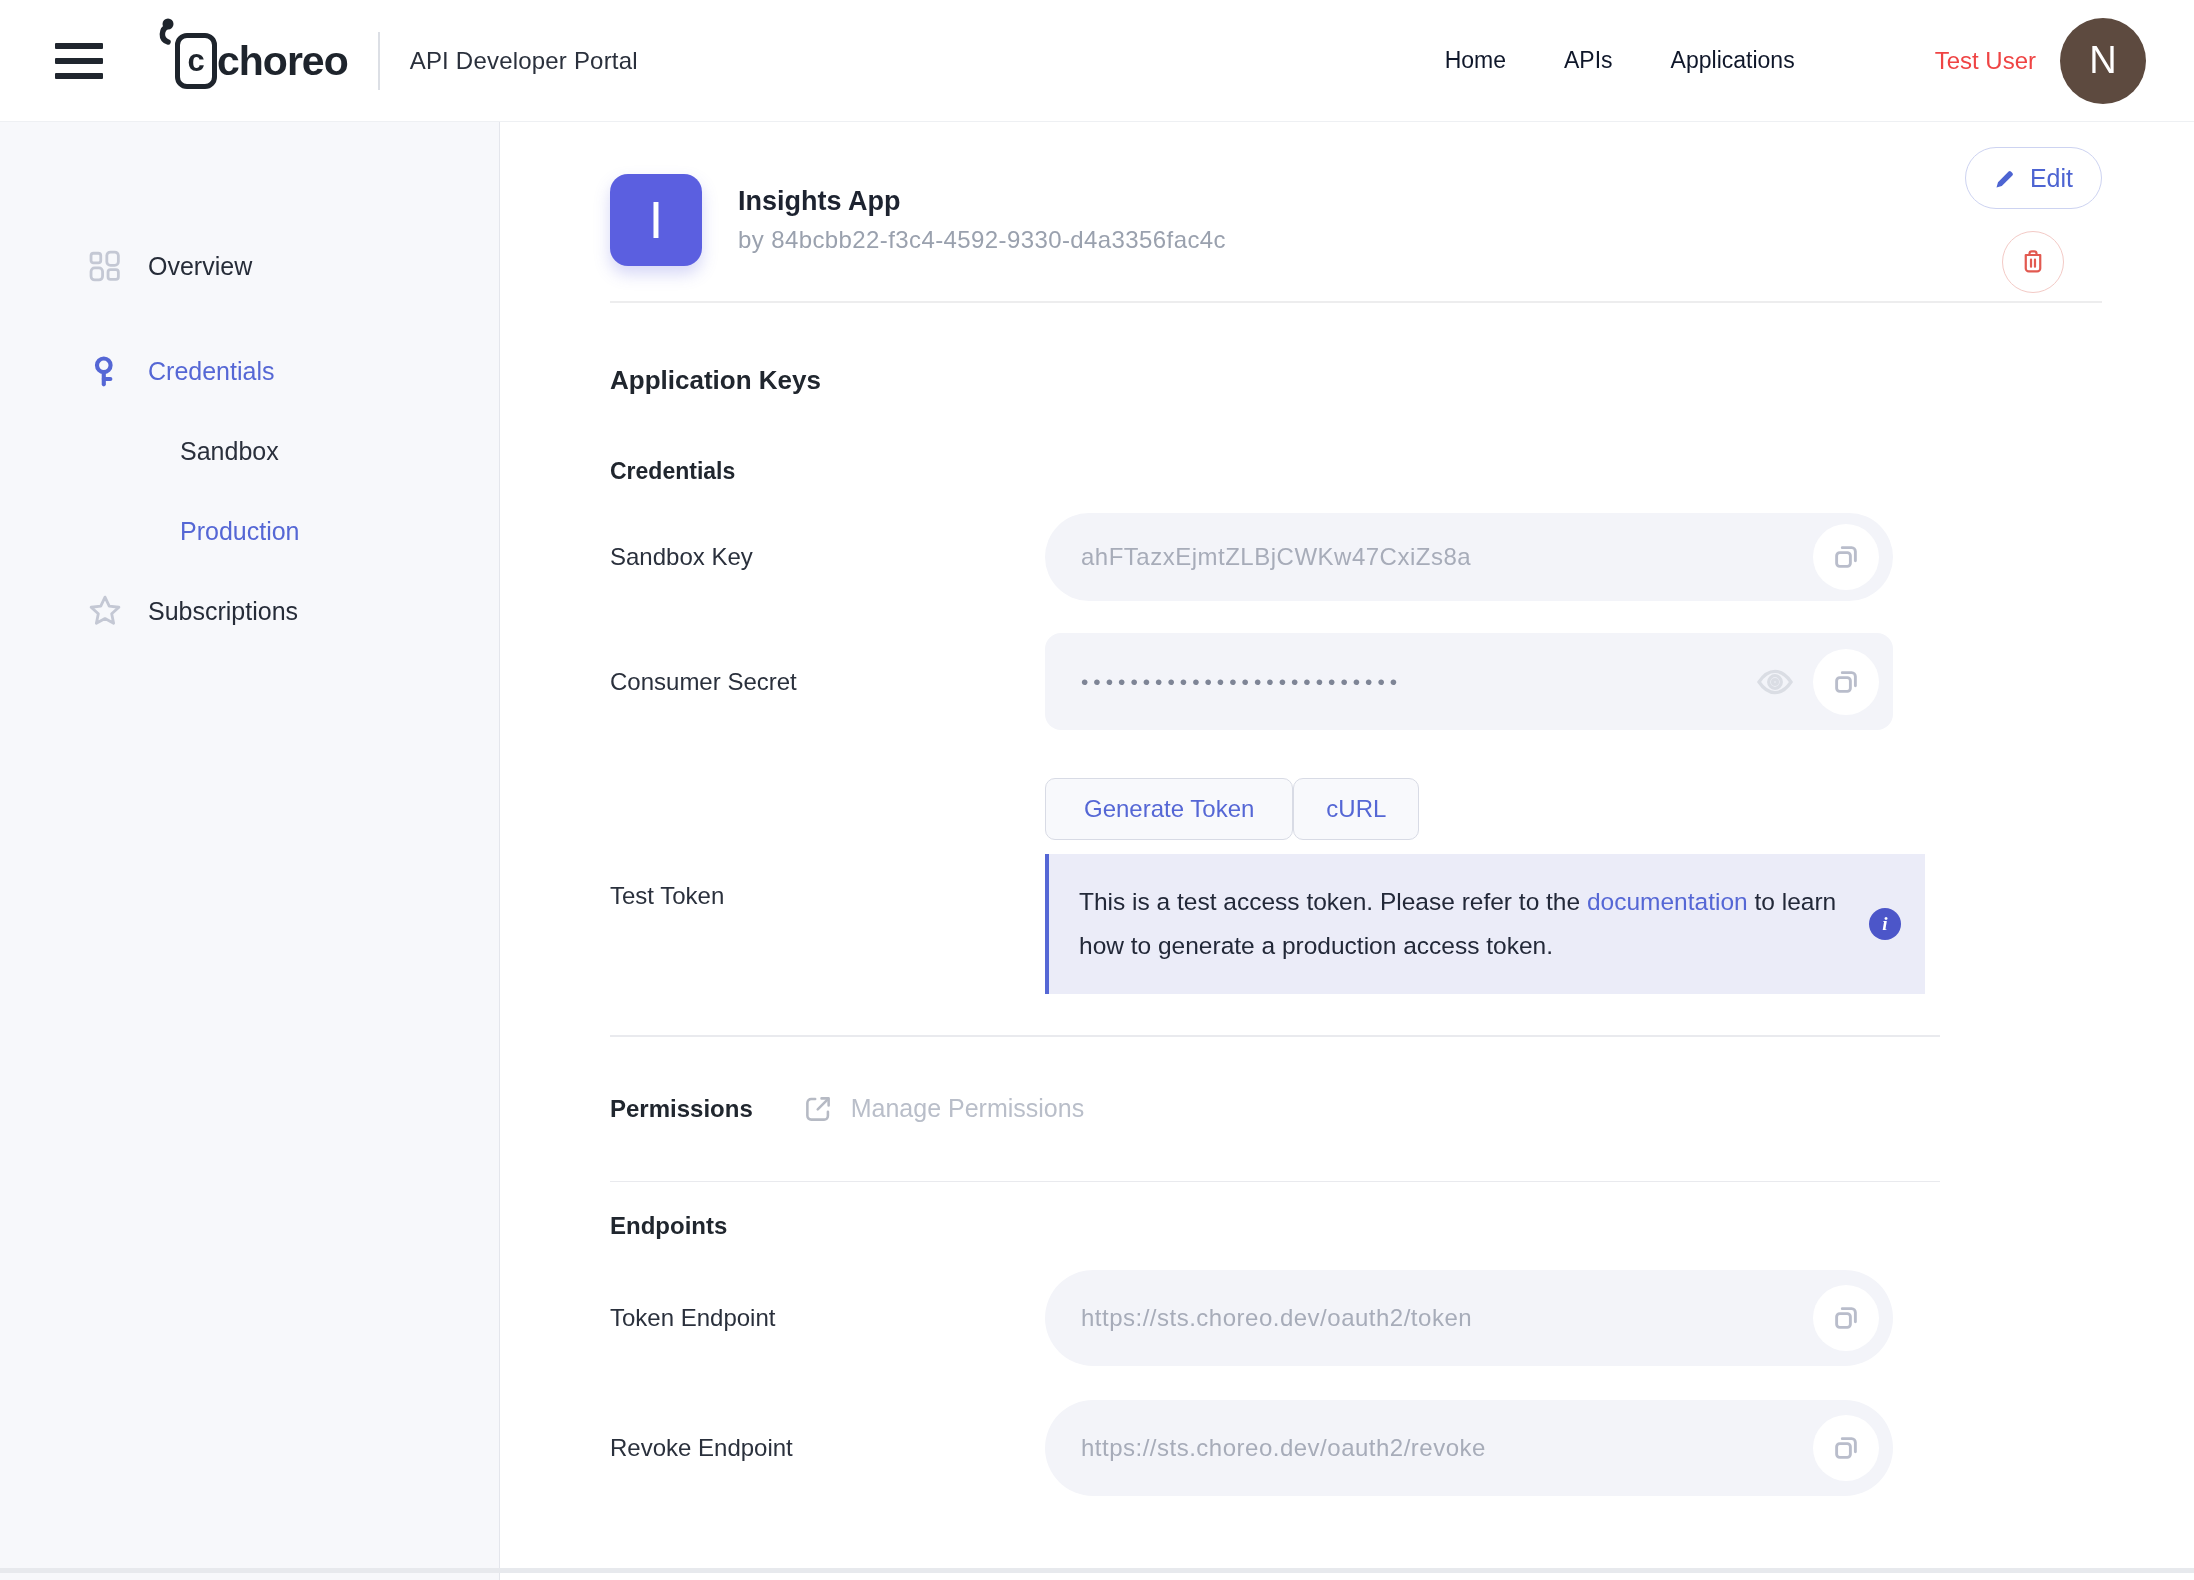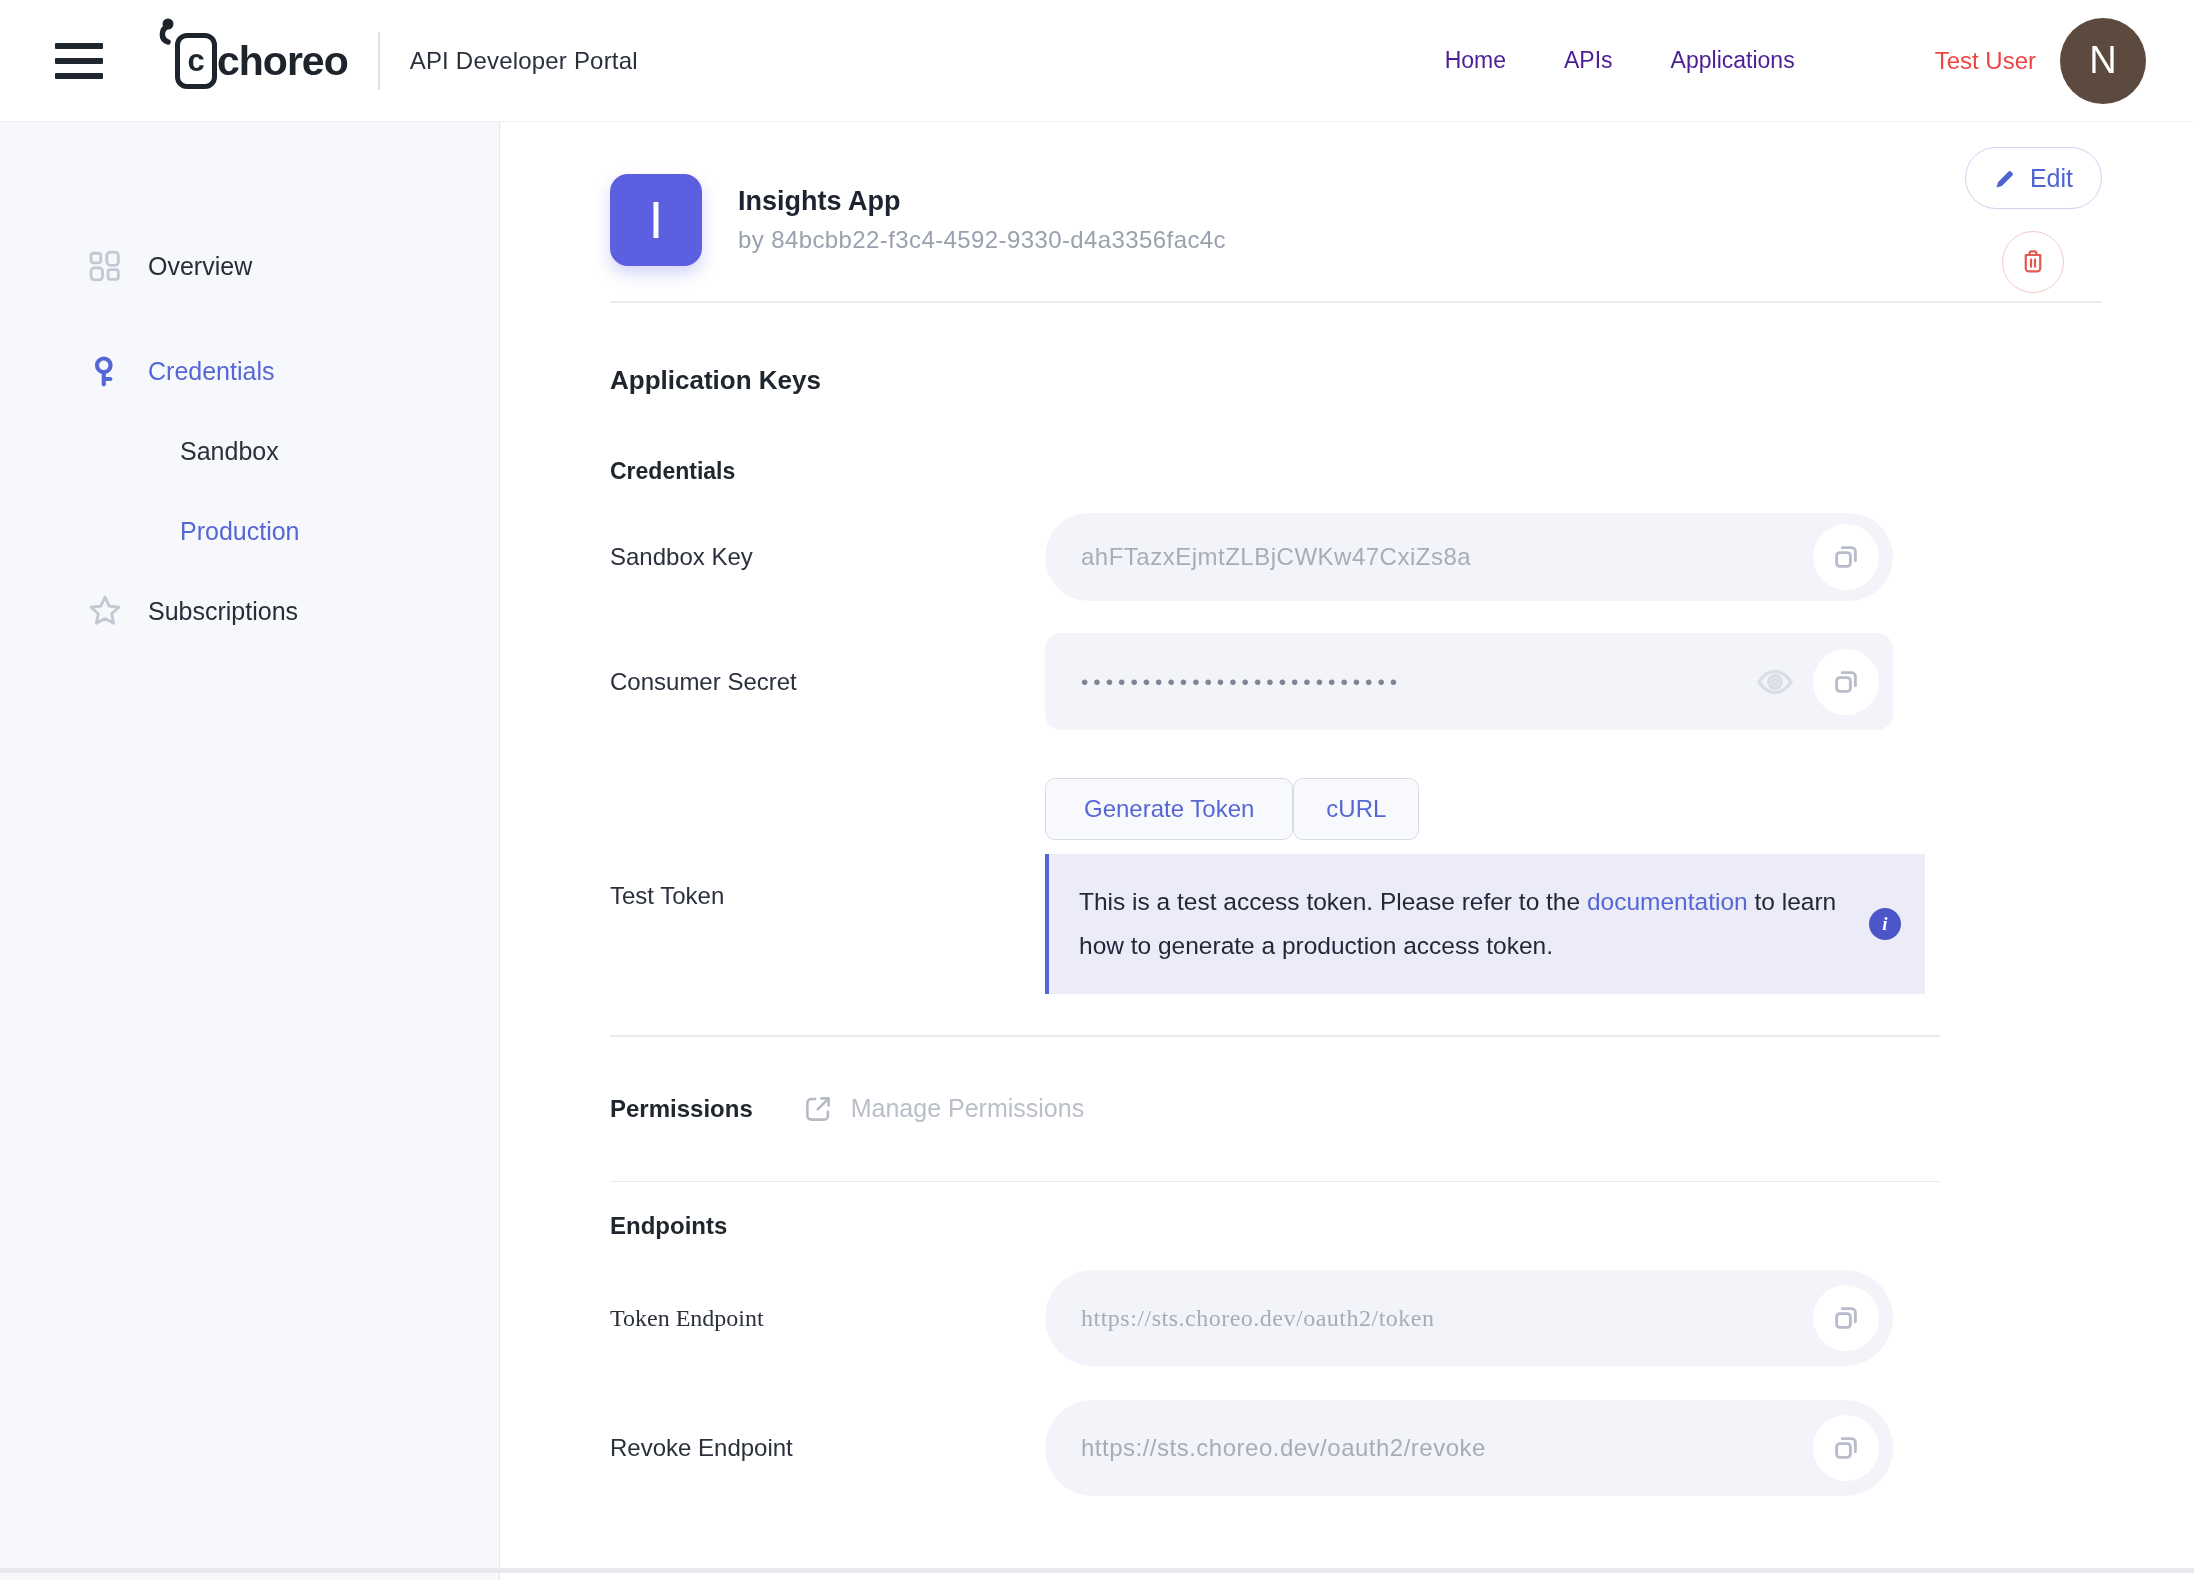--- a/index.html
+++ b/index.html
@@ -15,21 +15,21 @@
   .logo { display:flex; align-items:flex-end; position:relative; margin-right:30px; }
   .logo-cbox-wrap { position:relative; }
   .logo-hook { position:absolute; left:-17px; top:-16px; }
   .logo-cbox { width:42px; height:56px; border:5px solid #1e242c; border-radius:12px;
     display:flex; align-items:center; justify-content:center; font-size:31px; font-weight:700; color:#1e242c; background:#fff; }
   .logo-word { font-size:41px; font-weight:600; color:#1e242c; letter-spacing:-1px; line-height:56px; }
   .header-vr { width:2px; height:58px; background:#dcdfe5; margin-right:30px; }
   .portal-title { font-size:24px; color:#2a303c; letter-spacing:0.2px; }
   .header-spacer { flex:1; }
   .top-nav { display:flex; align-items:center; gap:58px; margin-right:140px; }
-  .top-nav a { text-decoration:none; color:#4c1d95; font-size:23px; cursor:pointer; }
+  .top-nav a { text-decoration:none; color:#0f172a; font-size:23px; cursor:pointer; }
   .user-box { display:flex; align-items:center; gap:24px; }
   .user-name { font-size:24px; color:#ef4444; }
   .avatar { width:86px; height:86px; border-radius:50%; background:#5d4a3f; color:#fff;
     display:flex; align-items:center; justify-content:center; font-size:38px; font-weight:400; cursor:pointer; }
 
   
   .sidebar { position:absolute; top:122px; left:0; width:500px; height:1458px;
     background:#f7f8fb; border-right:1px solid #e4e6ec; padding-top:112px; }
   .side-item { display:flex; align-items:center; height:64px; padding-left:86px;
     font-size:25px; color:#262c38; cursor:pointer; }
@@ -100,21 +100,21 @@
     display:flex; align-items:center; justify-content:center; font-size:19px; font-weight:700;
     font-family:"Liberation Serif",serif; font-style:italic; }
 
   .divider-after-tt { margin-top:41px; }
   .perm-row { margin-top:42px; height:60px; display:flex; align-items:center; }
   .perm-title { font-size:24px; font-weight:700; color:#20262e; margin-right:48px; }
   .perm-link { display:flex; align-items:center; gap:16px; cursor:pointer; background:none; border:none; font-family:inherit; }
   .perm-link-label { font-size:25px; color:#b9bec9; }
   .divider-after-perm { margin-top:42px; }
 
-  .row-te { margin-top:30px;font-family:Liberation Serif, serif; }
+  .row-te { margin-top:30px; }
   .row-re { margin-top:34px; }
 
   .bottom-line { position:absolute; left:0; top:1568px; width:2194px; height:5px; background:#e7e9ed; }
 </style>
 </head>
 <body>
 
 <div class="header">
   <button class="burger">
     <span></span>

